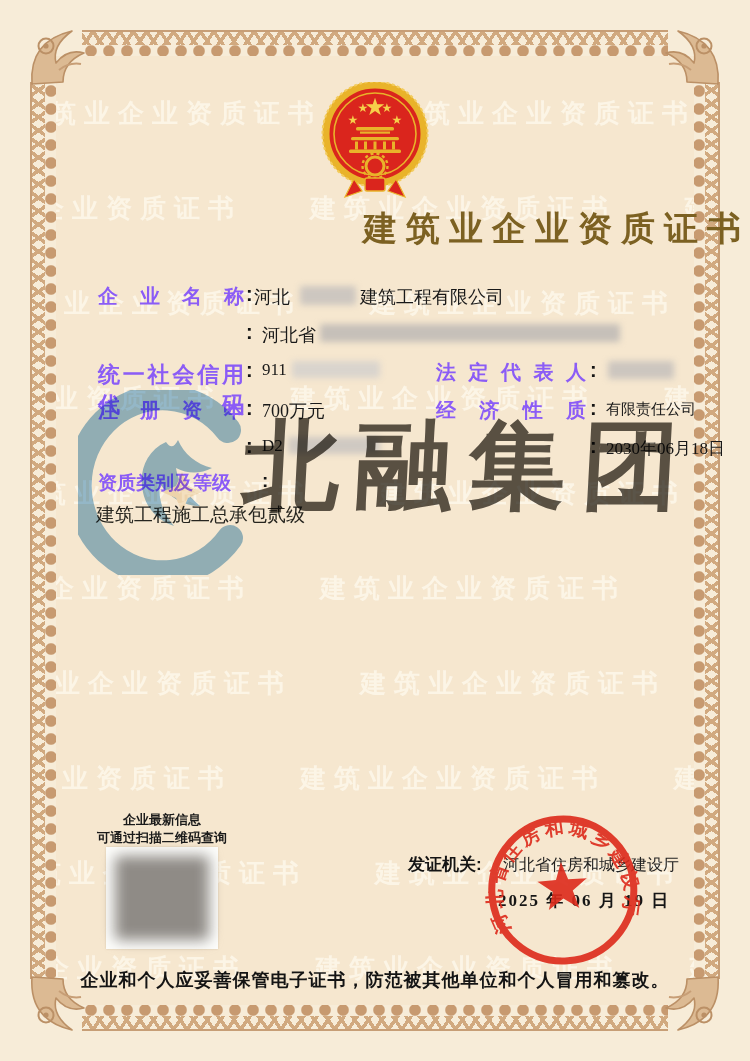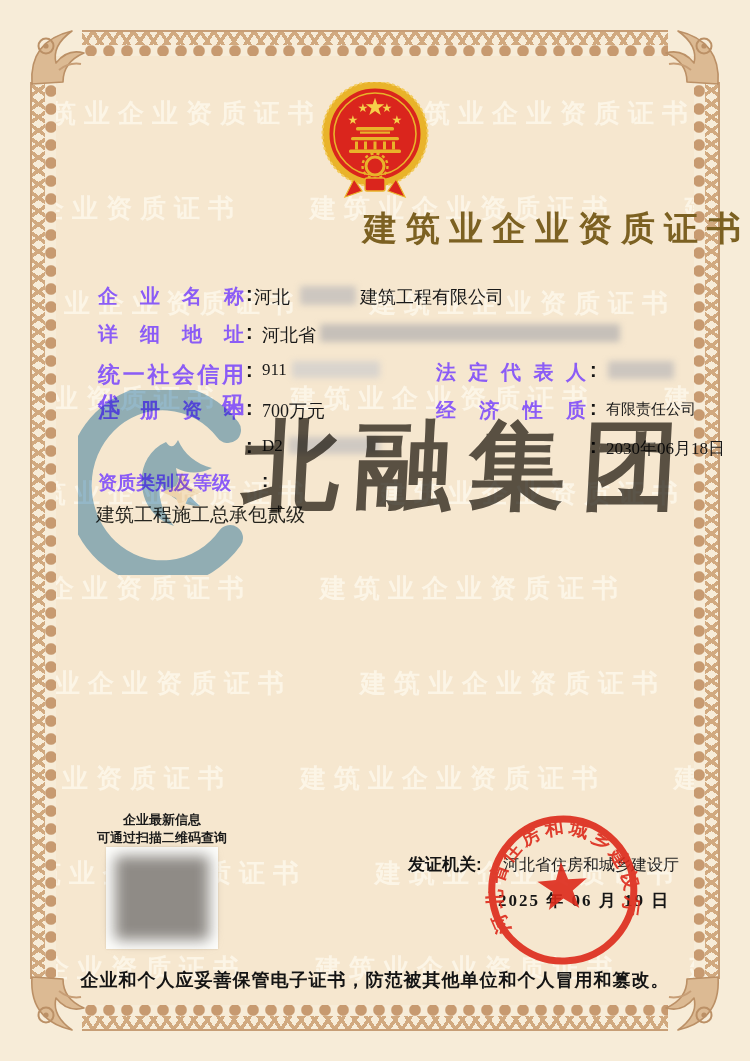--- a/index.html
+++ b/index.html
@@ -190,21 +190,20 @@
     </svg>
 
     <div class="cert-title">建筑业企业资质证书</div>
 
     <span class="lbl" style="left:98px;top:283px">企 业 名 称</span>
     <span class="colon" style="left:246px;top:283px">:</span>
     <span class="val" style="left:254px;top:285px">河北</span>
     <span class="redact blur3" style="left:300px;top:286px;width:56px;height:19px;background:#cdc7c0"></span>
     <span class="val" style="left:360px;top:285px">建筑工程有限公司</span>
 
-    <span class="lbl" style="left:98px;top:321px">详 细 地 址</span>
     <span class="colon" style="left:246px;top:321px">:</span>
     <span class="val" style="left:262px;top:323px">河北省</span>
     <span class="redact blur3" style="left:320px;top:324px;width:300px;height:18px;background:#c6c0b9"></span>
 
     <span class="lbl small" style="left:98px;top:360px">统一社会信用代码</span>
     <span class="colon" style="left:246px;top:359px">:</span>
     <span class="val" style="left:262px;top:360px;font-size:17px">911</span>
     <span class="redact blur3" style="left:292px;top:361px;width:88px;height:17px;background:#d9d4cd"></span>
 
     <span class="lbl" style="left:436px;top:359px;width:150px">法 定 代 表 人</span>

